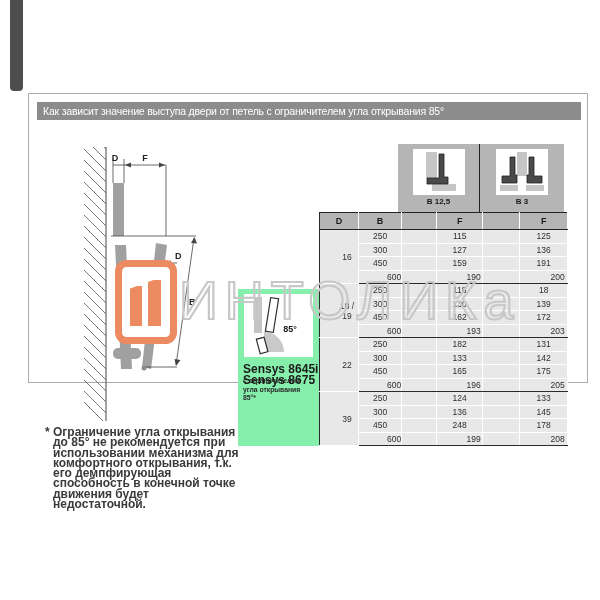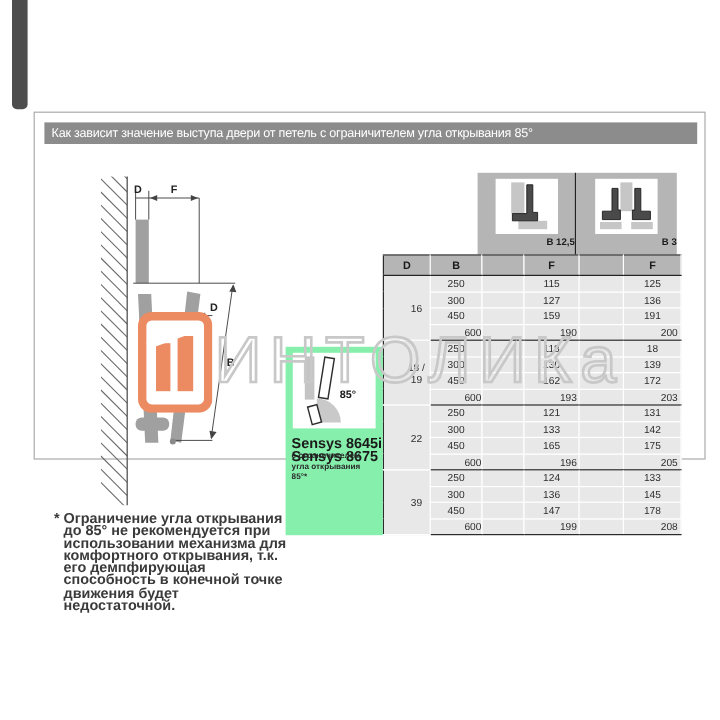--- a/index.html
+++ b/index.html
@@ -11,21 +11,21 @@
   #page { position:absolute; left:28px; top:93px; width:560px; height:290px; background:#fff; border:1px solid #ababab; }
 
   .titlebar { position:absolute; left:8px; top:8px; width:544px; height:18px; background:#8c8c8c; color:#fff;
               font-size:10.5px; line-height:18px; padding-left:6px; letter-spacing:-0.2px; white-space:nowrap; overflow:hidden; }
 
   
   .iconbox { position:absolute; top:50px; height:68px; background:#b5b5b5; }
   #iconbox1 { left:369px; width:81px; }
   #iconbox2 { left:450px; width:85px; border-left:1px solid #222;padding-left:44px; }
   .icon-inner { position:absolute; top:5px; left:50%; transform:translateX(-50%); width:52px; height:46px; background:#fff; }
-  .icon-label { position:absolute; left:0; right:0; top:53px; text-align:right; font-size:8px; font-weight:bold; color:#1a1a1a; }
+  .icon-label { position:absolute; left:0; right:0; top:53px; text-align:center; font-size:8px; font-weight:bold; color:#1a1a1a; }
 
   
   #door-table { position:absolute; left:290px; top:118px; border-collapse:collapse; table-layout:fixed;
                 border-left:1.5px solid #2b2b2b; font-size:8.5px; color:#2e2e2e; }
   #door-table th { background:#b5b5b5; height:17px; font-size:9px; font-weight:bold; color:#1a1a1a;
                    border-top:1.2px solid #222; border-bottom:1px solid #222; border-right:1px solid #fff; text-align:center; }
   #door-table td { background:#e8e8e8; height:13.5px; text-align:center; padding:0;
                    border-right:1px solid #fff; border-bottom:1px solid #fff; }
   #door-table tr.group-end td { border-bottom:1.5px solid #2b2b2b;padding-left:28px; }
   #door-table td.dcell { vertical-align:middle;padding-left:16px; }
@@ -233,21 +233,21 @@
             <td class="sp"></td>
             <td>193</td>
             <td class="sp"></td>
             <td>203</td>
           </tr>
 
         <tr>
           <td class="dcell" rowspan="4">22</td>
           <td>250</td>
             <td class="sp"></td>
-          <td>121</td>
+          <td>182</td>
             <td class="sp"></td>
           <td>131</td>
         </tr>
         <tr>
             <td>300</td>
             <td class="sp"></td>
             <td>133</td>
             <td class="sp"></td>
             <td>142</td>
           </tr>
@@ -277,21 +277,21 @@
         <tr>
             <td>300</td>
             <td class="sp"></td>
             <td>136</td>
             <td class="sp"></td>
             <td>145</td>
           </tr>
         <tr>
             <td>450</td>
             <td class="sp"></td>
-            <td>147</td>
+            <td>248</td>
             <td class="sp"></td>
             <td>178</td>
           </tr>
         <tr class="group-end">
             <td>600</td>
             <td class="sp"></td>
             <td>199</td>
             <td class="sp"></td>
             <td>208</td>
           </tr>

